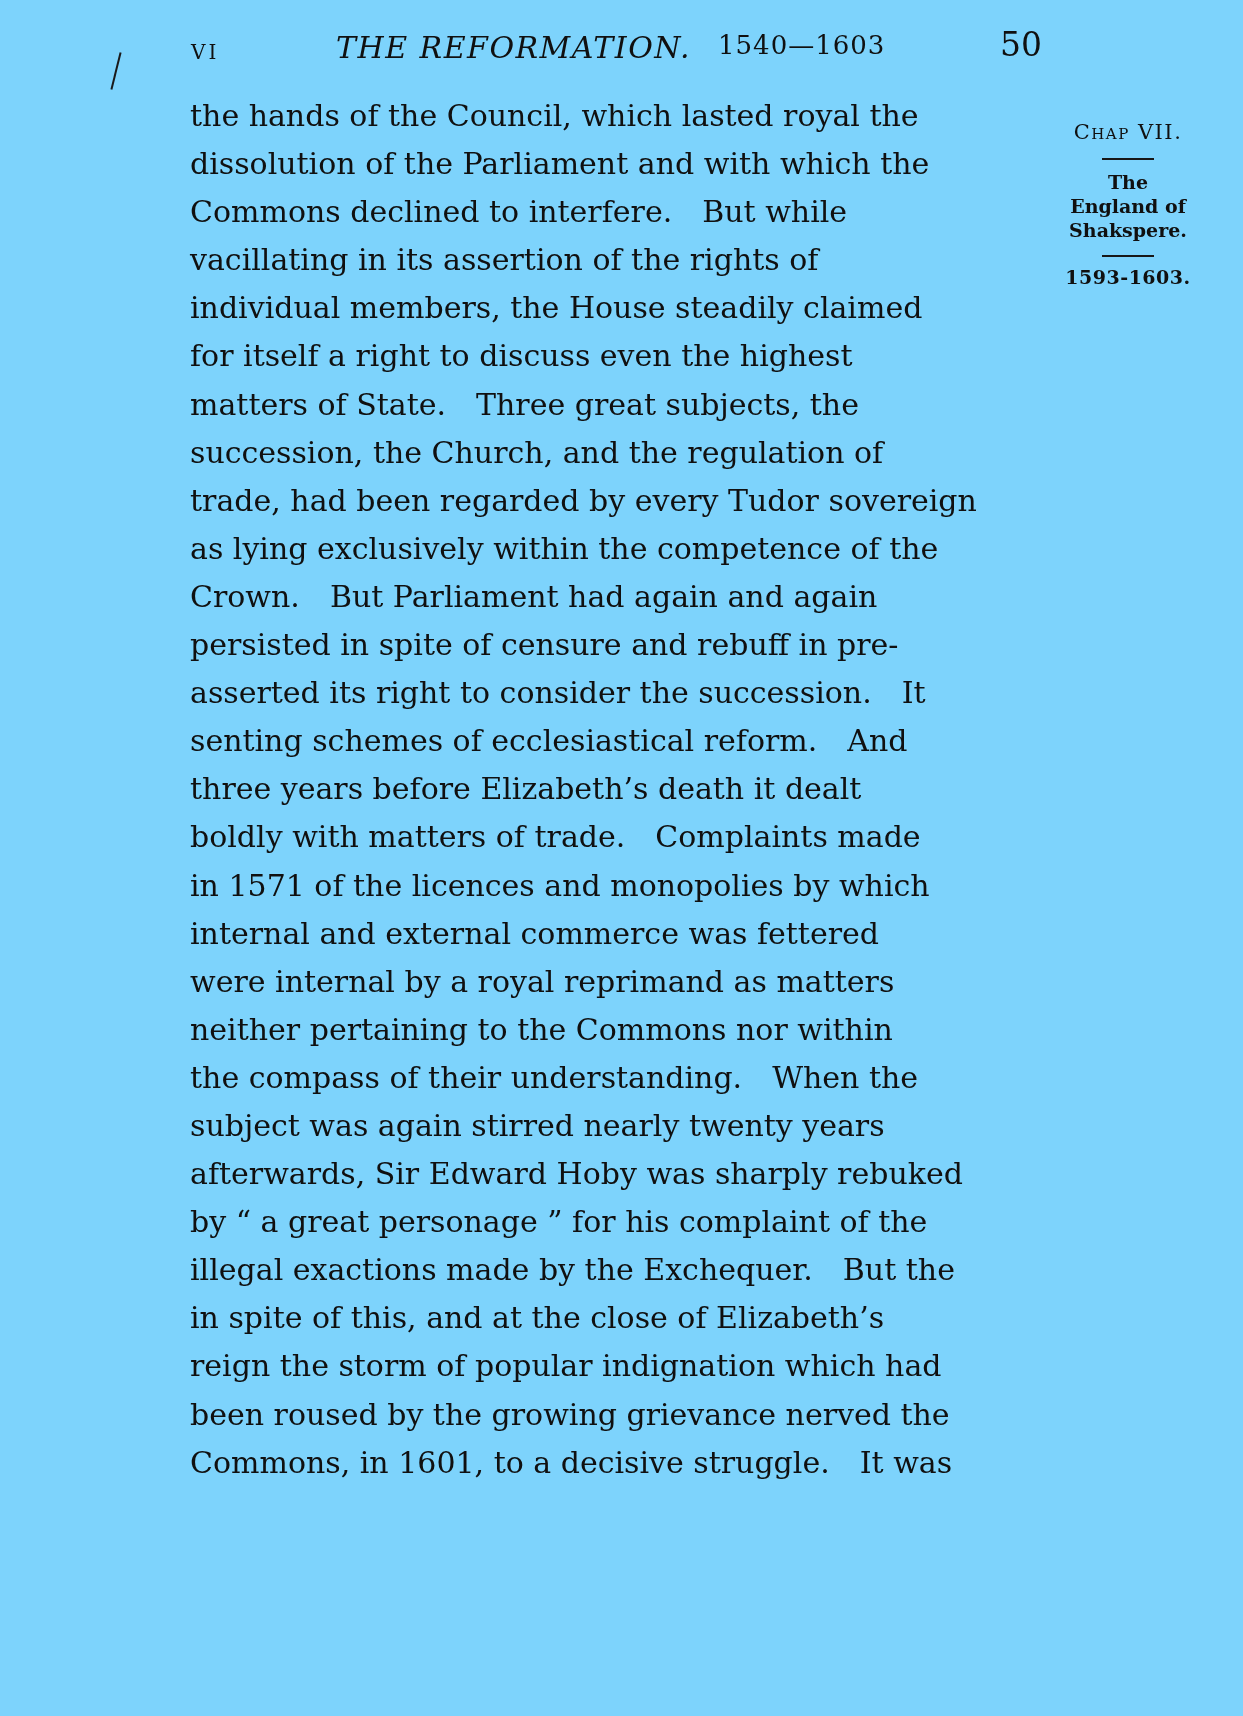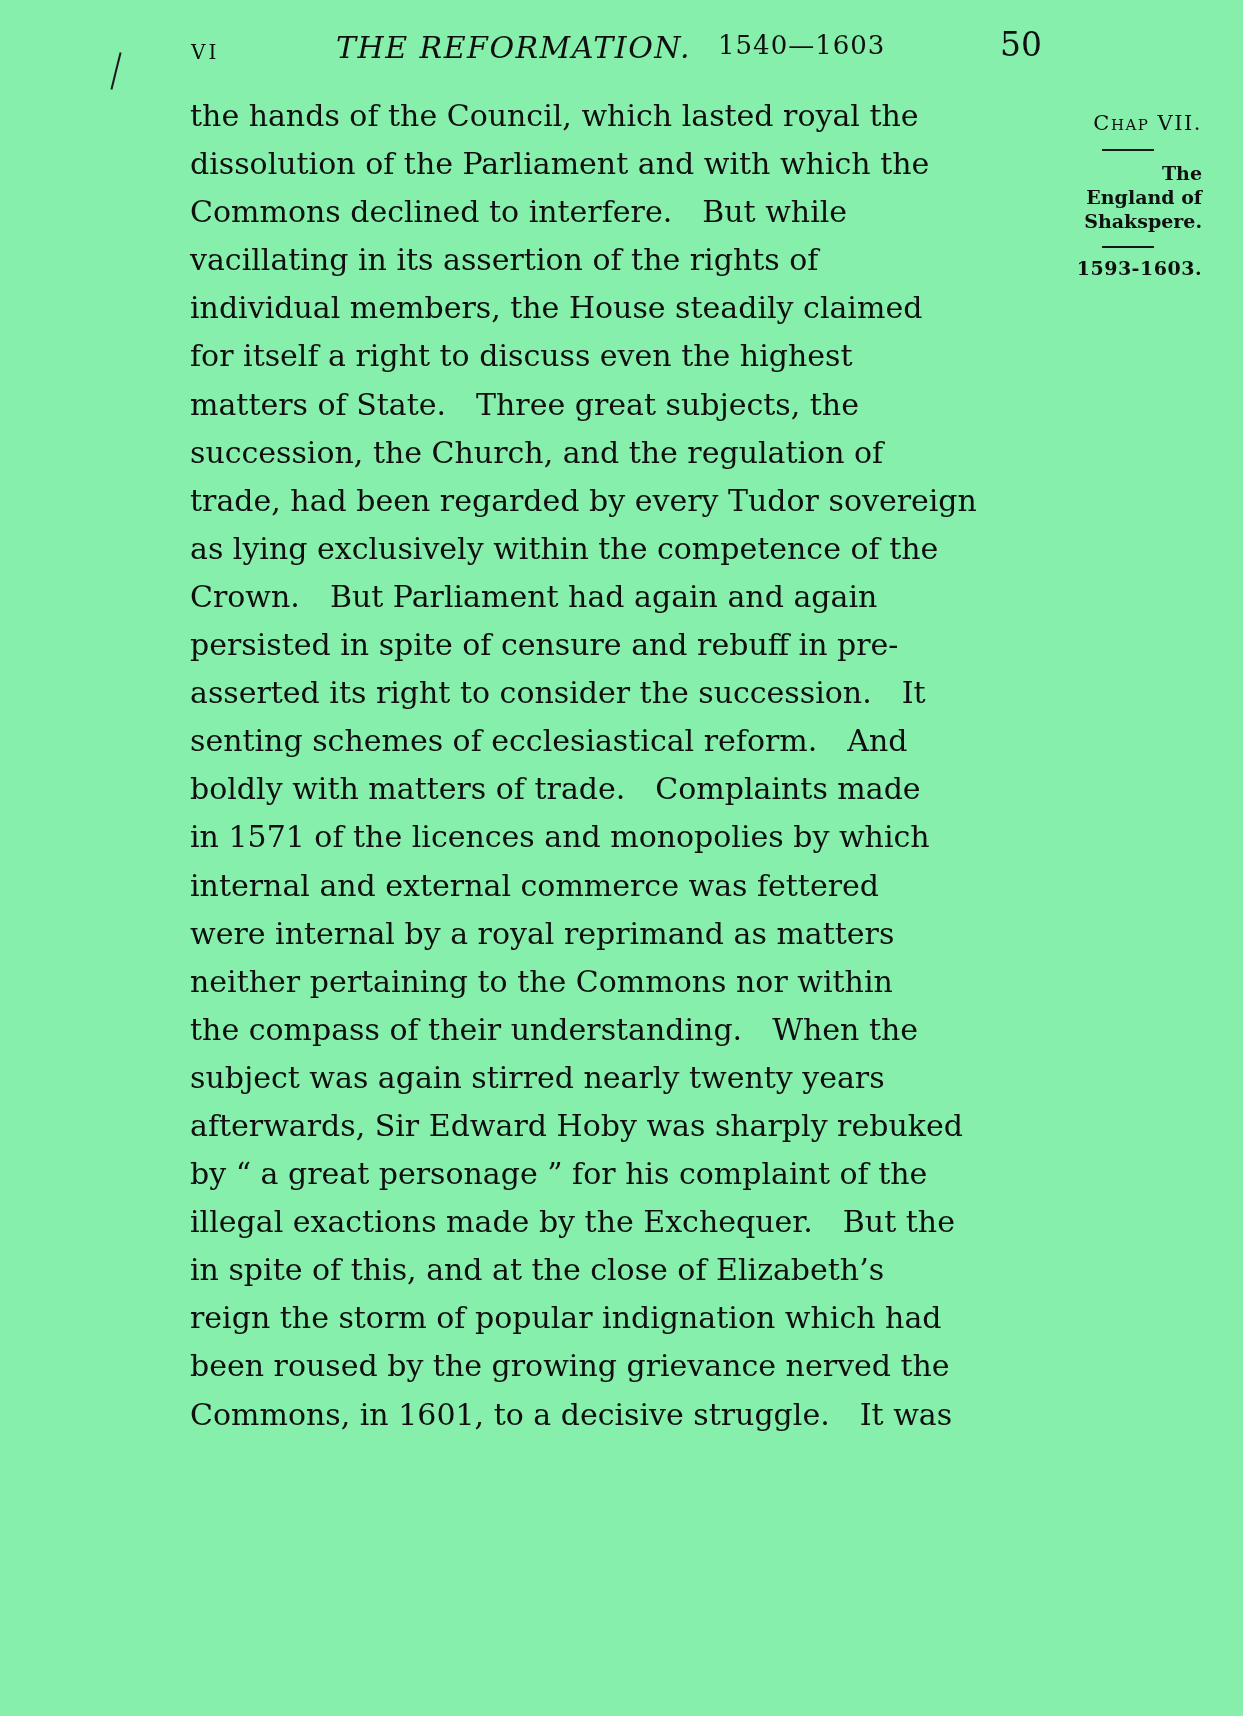--- a/index.html
+++ b/index.html
@@ -4,21 +4,21 @@
 <style>
   html, body { margin: 0; padding: 0; }
   body {
     background: #e8e8e4;
     font-family: "DejaVu Serif", "Liberation Serif", serif;
   }
   .page {
     position: relative;
     width: 1243px;
     height: 1716px;
-    background: #86efac;
+    background: #7dd3fc;
     color: #101010;
     overflow: hidden;
     margin: 0 auto;
   }
 
   
   .scan-artifact {
     position: absolute;
     left: 115px;
     top: 52px;
@@ -50,23 +50,23 @@
     text-align-last: justify;
     white-space: nowrap;
   }
   
   .body-text .line::after { content: ""; display: inline-block; width: 100%; }
 
   
   .margin-notes {
     position: absolute;
     left: 1054px;
-    top: 111px;
+    top: 120px;
     width: 148px;
-    text-align: right;
+    text-align: center;
   }
   .chap-label {
     font-size: 21px;
     font-variant: small-caps;
     letter-spacing: 1.5px;
     white-space: nowrap;
   }
   .mrule {
     width: 52px;
     height: 2px;
@@ -109,20 +109,21 @@
       <div class="line">individual members, the House steadily claimed</div>
       <div class="line">for itself a right to discuss even the highest</div>
       <div class="line">matters of State. Three great subjects, the</div>
       <div class="line">succession, the Church, and the regulation of</div>
       <div class="line">trade, had been regarded by every Tudor sovereign</div>
       <div class="line">as lying exclusively within the competence of the</div>
       <div class="line">Crown. But Parliament had again and again</div>
       <div class="line">persisted in spite of censure and rebuff in pre-</div>
       <div class="line">asserted its right to consider the succession. It</div>
       <div class="line">senting schemes of ecclesiastical reform. And</div>
+      <div class="line">three years before Elizabeth’s death it dealt</div>
       <div class="line">boldly with matters of trade. Complaints made</div>
       <div class="line">in 1571 of the licences and monopolies by which</div>
       <div class="line">internal and external commerce was fettered</div>
       <div class="line">were internal by a royal reprimand as matters</div>
       <div class="line">neither pertaining to the Commons nor within</div>
       <div class="line">the compass of their understanding. When the</div>
       <div class="line">subject was again stirred nearly twenty years</div>
       <div class="line">afterwards, Sir Edward Hoby was sharply rebuked</div>
       <div class="line">by “ a great personage ” for his complaint of the</div>
       <div class="line">illegal exactions made by the Exchequer. But the</div>

